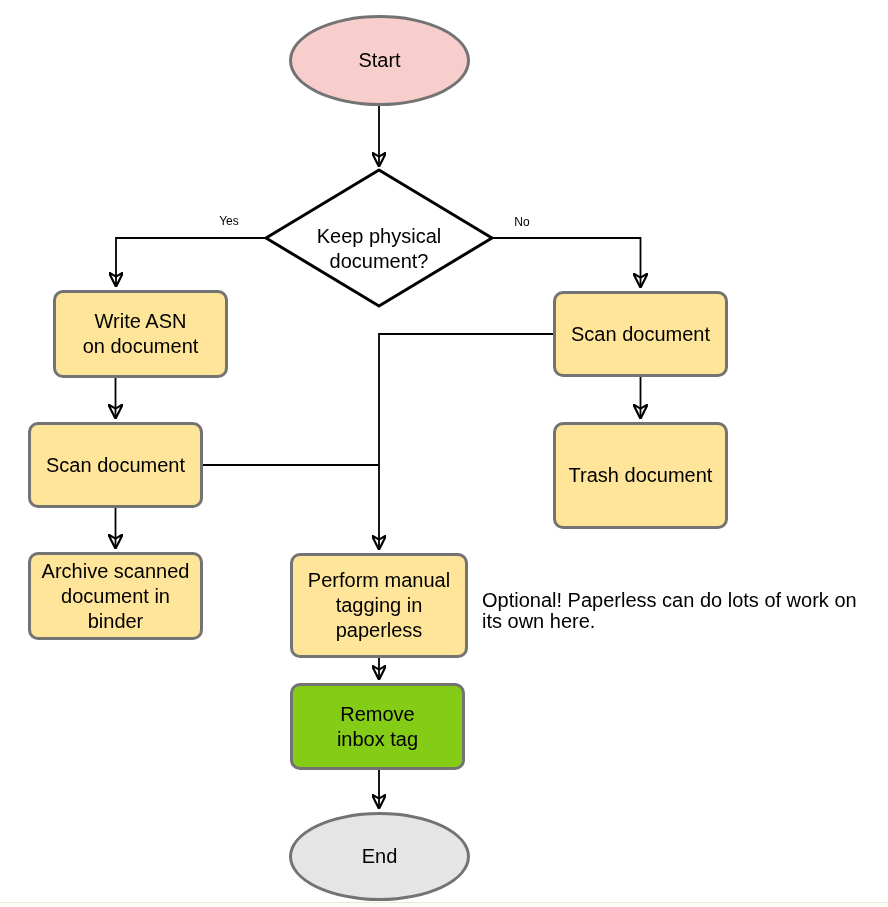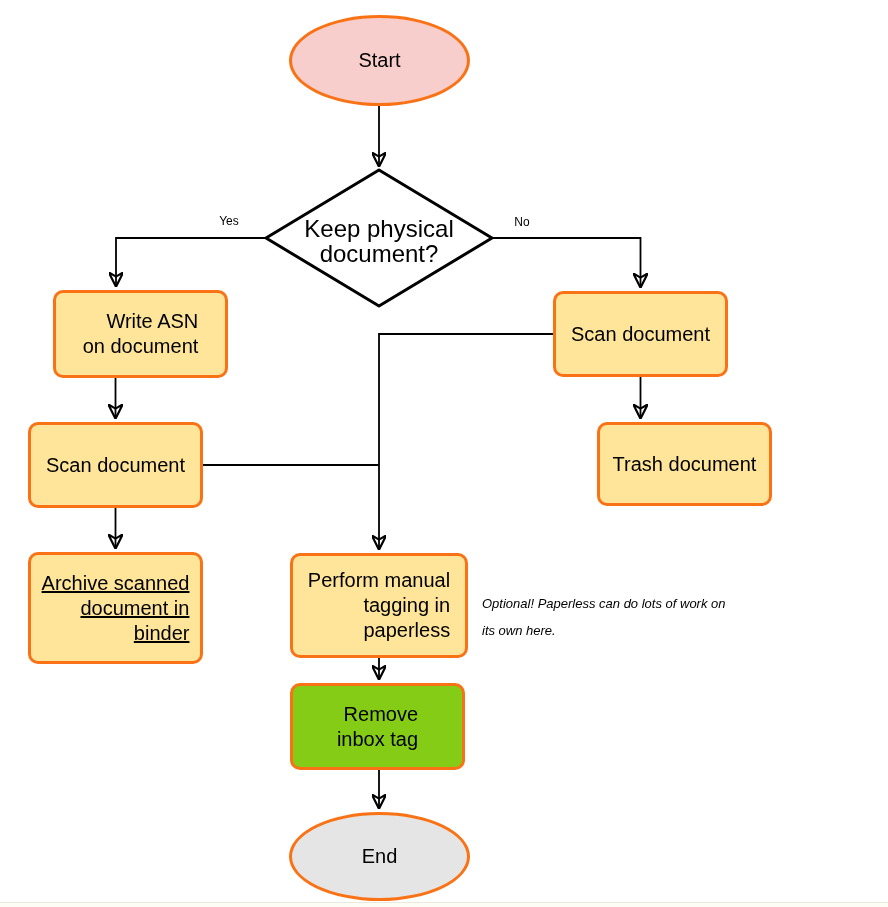--- a/index.html
+++ b/index.html
@@ -22,49 +22,49 @@
     stroke: #000000;
     fill: none;
   }
   .wires path { stroke-width: 1.8; }
   .wires polygon.diamond { stroke-width: 3; stroke-linejoin: round; }
   .node {
     position: absolute;
     display: flex;
     align-items: center;
     justify-content: center;
-    text-align: right;
-    border: 3px solid #f97316;
+    text-align: center;
+    border: 3px solid #737373;
     box-sizing: border-box;
     font-size: 20px;
     line-height: 25px;
   }
   .node .label { white-space: pre-line; }
   .process { border-radius: 10px; }
   .terminal { border-radius: 50%; }
   .decision-label {
     position: absolute;
     width: 210px;
     text-align: center;
-    font-size: 24px;
+    font-size: 20px;
     line-height: 25px;
     white-space: pre-line;
+    margin-top: 8px;
   }
   .edge-label {
     position: absolute;
     width: 60px;
     text-align: center;
     font-size: 12px;
     line-height: 20px;
   }
   .annotation {
     position: absolute;
-    font-size: 13px;
-    font-style: italic;
-    line-height: 27px;
+    font-size: 20px;
+    line-height: 21px;
     white-space: pre-line;
   }
   .bottom-strip {
     position: absolute;
     left: 0;
     top: 902px;
     width: 888px;
     height: 5px;
     background: #fdfdf5;
     border-top: 1px solid #e9e9df;
@@ -110,31 +110,31 @@
 
   <div class="node process" style="left: 28px; top: 290px; width: 175px; height: 88px; background: rgb(255, 229, 153); margin-left: 25px;">
     <span class="label">Write ASN
 on document</span>
   </div>
 
   <div class="node process" style="left: 28px; top: 422px; width: 175px; height: 86px; background: rgb(255, 229, 153);">
     <span class="label">Scan document</span>
   </div>
 
-  <div class="node process" style="left: 28px; top: 552px; width: 175px; height: 112px; background: rgb(255, 229, 153); text-decoration: underline;">
+  <div class="node process" style="left: 28px; top: 552px; width: 175px; height: 88px; background: rgb(255, 229, 153);">
     <span class="label">Archive scanned
 document in
 binder</span>
   </div>
 
   <div class="node process" style="left: 553px; top: 291px; width: 175px; height: 86px; background: rgb(255, 229, 153);">
     <span class="label">Scan document</span>
   </div>
 
-  <div class="node process" style="left: 553px; top: 422px; width: 175px; height: 84px; background: rgb(255, 229, 153); margin-left: 44px;">
+  <div class="node process" style="left: 553px; top: 422px; width: 175px; height: 107px; background: rgb(255, 229, 153);">
     <span class="label">Trash document</span>
   </div>
 
   <div class="node process" style="left: 290px; top: 553px; width: 178px; height: 105px; background: rgb(255, 229, 153);">
     <span class="label">Perform manual
 tagging in
 paperless</span>
   </div>
 
   <div class="annotation" style="left:482px; top:590px; width:406px;">Optional! Paperless can do lots of work on

